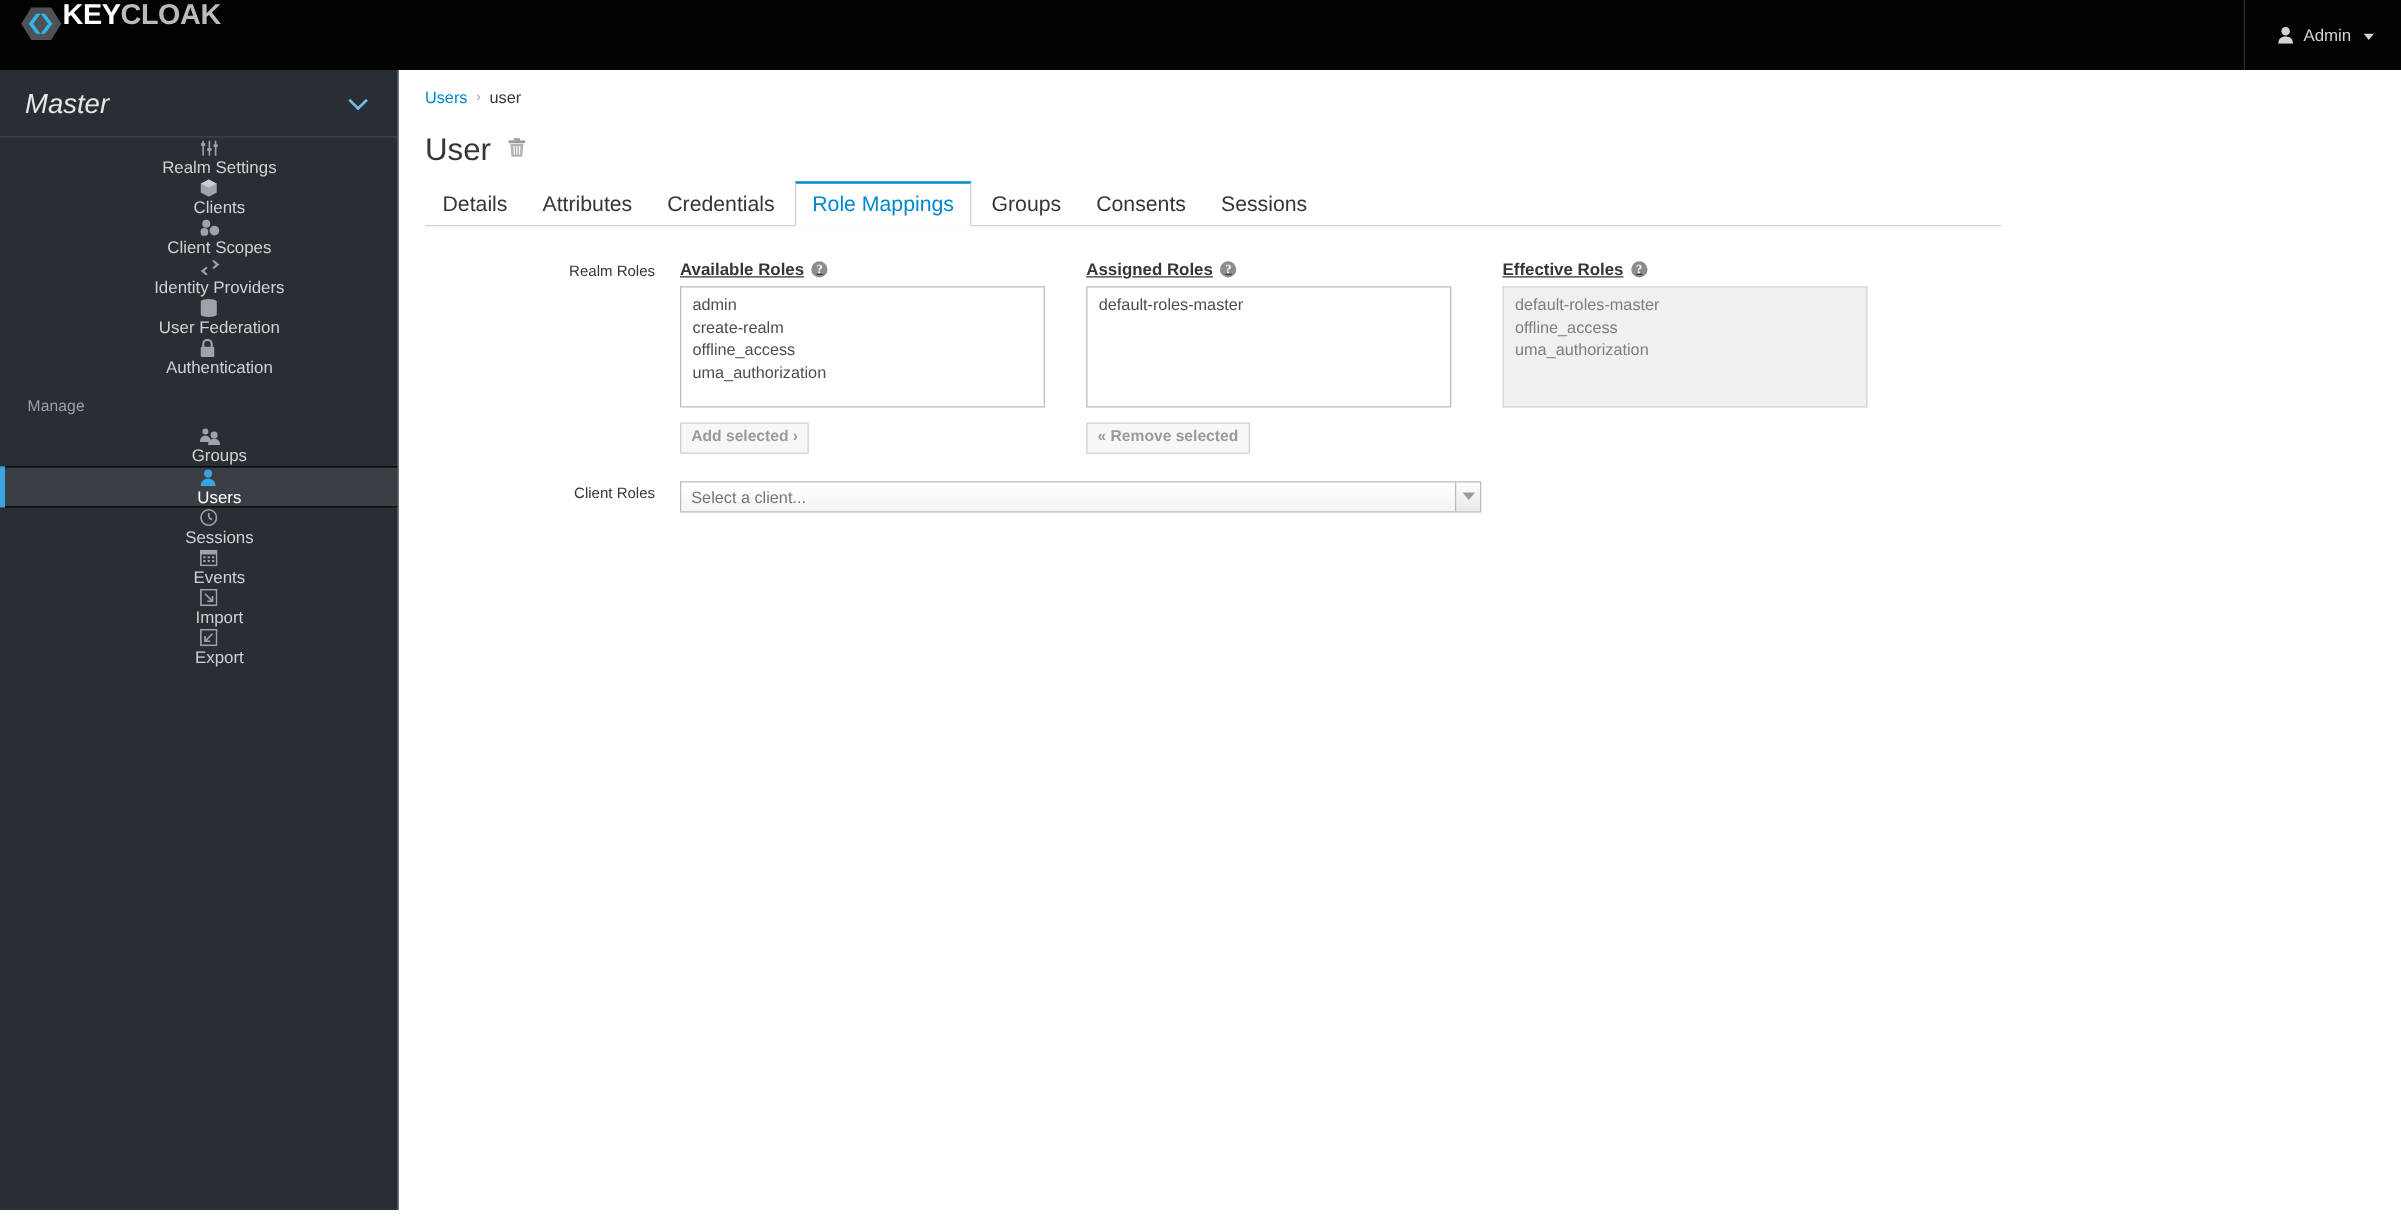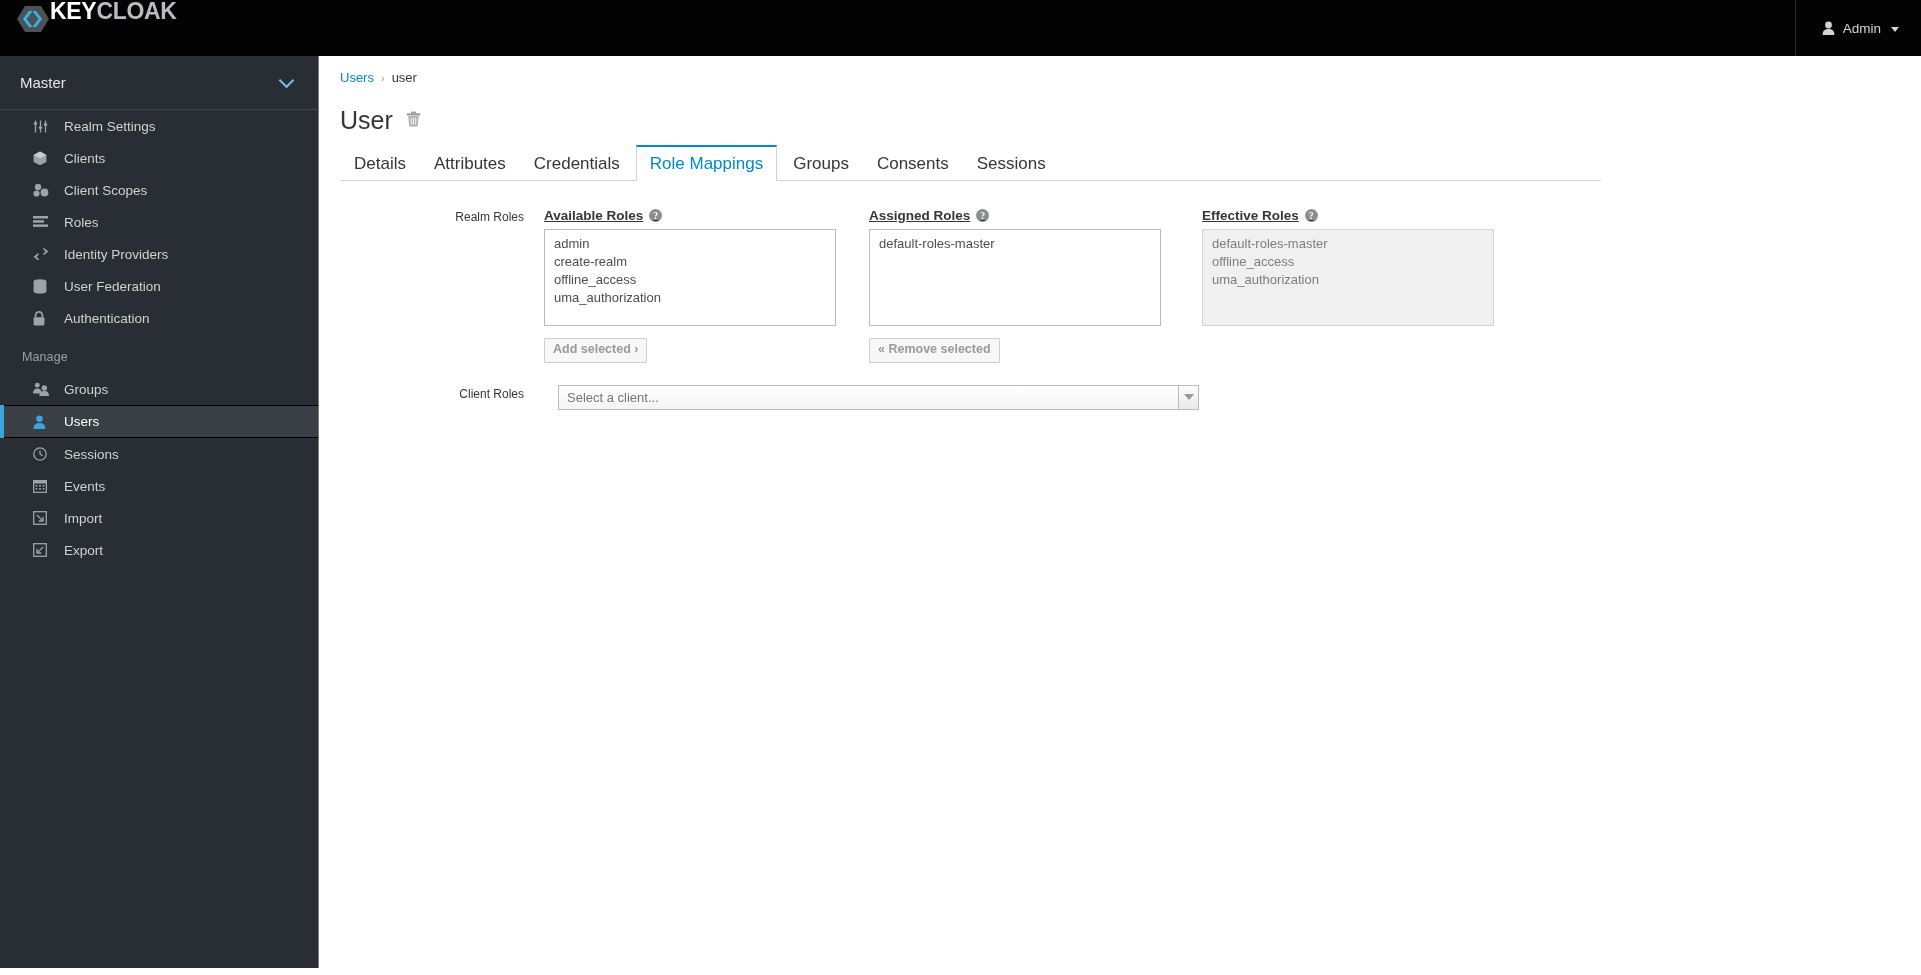--- a/index.html
+++ b/index.html
@@ -65,41 +65,42 @@
     overflow: hidden;
   }
   .realm-selector {
     height: 54px;
     display: flex; align-items: center; justify-content: space-between;
     padding: 0 26px 0 20px;
     border-bottom: 1px solid #3f4549;
     cursor: pointer;
   }
   .realm-name {
-    color: #e6e6e6; font-size: 15px; font-weight: 400;
+    color: #e6e6e6; font-size: 22px; font-weight: 400; font-style: italic;
   }
   .realm-chevron {
     width: 11px; height: 11px;
     border-right: 2px solid #6fc2e8;
     border-bottom: 2px solid #6fc2e8;
     transform: rotate(45deg);
     margin-top: -5px;
   }
   .nav-section-title {
     color: #9ba0a4; font-size: 12.5px;
     padding: 16px 0 9px 22px;
     letter-spacing: 0.1px;
   }
   .nav-item {
     position: relative;
     display: flex; align-items: center;
     height: 32px;
     padding-left: 33px;
     color: #d1d1d1; font-size: 13.5px;
     cursor: pointer;
+    flex-direction: column;
   }
   .nav-item .nav-ico {
     width: 22px; height: 16px;
     display: flex; align-items: center; justify-content: flex-start;
     margin-right: 9px;
     flex: 0 0 auto;
     color: #9ea3a7;
   }
   .nav-item.active {
     background: #393f44;
@@ -233,21 +234,20 @@
     border-radius: 1px;
     padding: 4px 8px 5px 8px;
     cursor: pointer;
     line-height: 1.1;
   }
 
   .client-select-wrap {
     position: relative;
     width: 641px; height: 25px;
     display: flex;
-    margin-left: 14px;
   }
   .client-select-input {
     flex: 1 1 auto;
     height: 25px;
     border: 1px solid #bbbbbb;
     border-right: none;
     background: linear-gradient(#ffffff, #f4f4f4);
     font-size: 13px;
     color: #9c9c9c;
     padding: 0 8px;
@@ -334,30 +334,20 @@
     <span class="nav-ico">
       <svg width="16" height="14" viewBox="0 0 16 14">
           <circle cx="5" cy="4" r="3.2" fill="currentColor"></circle>
           <circle cx="3.5" cy="10.5" r="3.1" fill="currentColor"></circle>
           <circle cx="11.5" cy="9.5" r="3.9" fill="currentColor"></circle>
         </svg>
     </span>
     <span class="nav-label">Client Scopes</span>
   </div>
 
-  <div class="nav-item">
-    <span class="nav-ico">
-      <svg width="15" height="12" viewBox="0 0 15 12">
-          <rect x="0" y="0" width="15" height="2.5" fill="currentColor"></rect>
-          <rect x="0" y="4.2" width="11" height="2.5" fill="currentColor"></rect>
-          <rect x="0" y="8.4" width="15" height="2.5" fill="currentColor"></rect>
-        </svg>
-    </span>
-    <span class="nav-label">Roles</span>
-  </div>
 
   <div class="nav-item">
     <span class="nav-ico">
       <svg width="16" height="12" viewBox="0 0 16 12">
           <path d="M0 3.6 H12.5 L9.8 0.8 L11 0 L15.5 3.6 L11 7.1 L9.8 6.3 L12.5 3.6 Z" fill="currentColor"></path>
           <path d="M16 8.8 H3.5 L6.2 11.6 L5 12.4 L0.5 8.8 L5 5.3 L6.2 6.1 L3.5 8.8 Z" fill="currentColor"></path>
         </svg>
     </span>
     <span class="nav-label">Identity Providers</span>
   </div>

